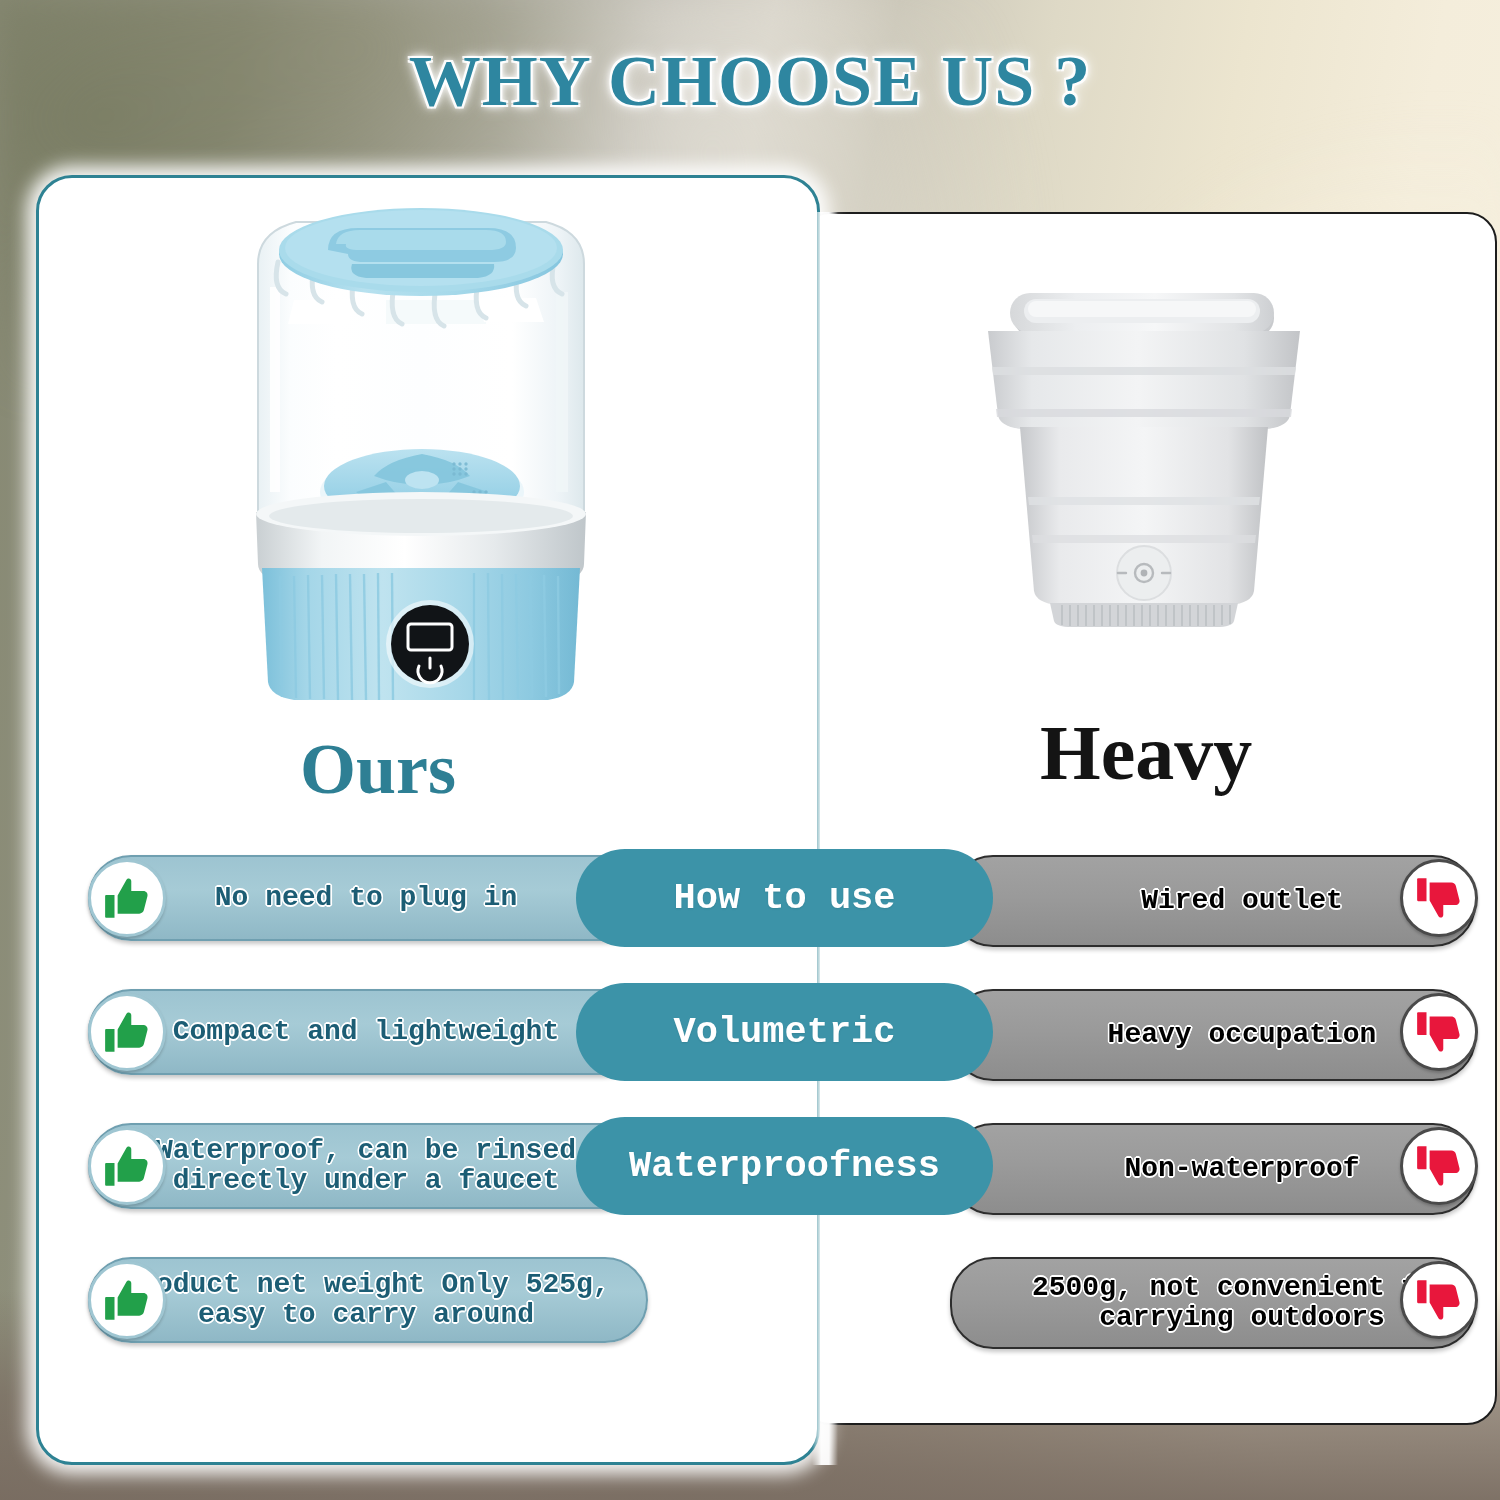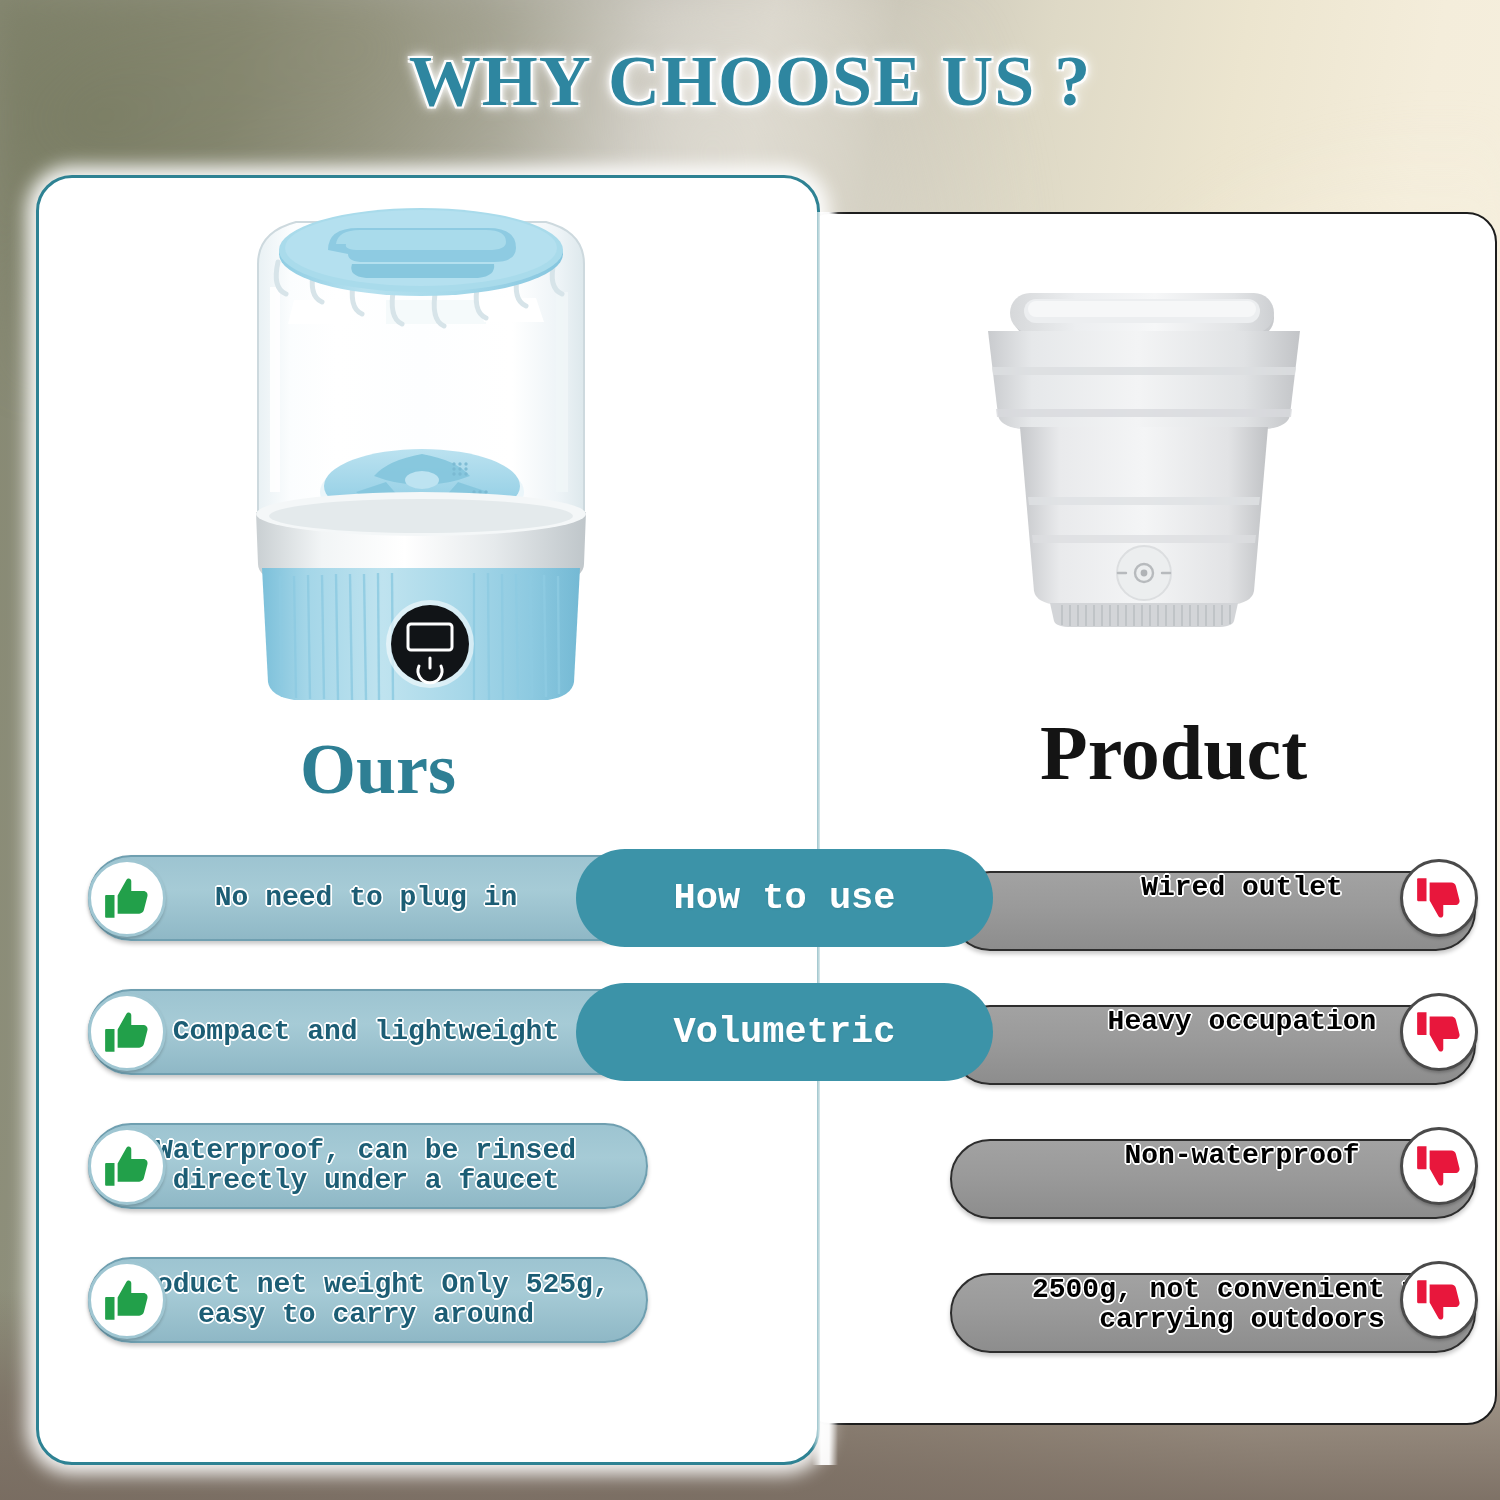--- a/index.html
+++ b/index.html
@@ -168,28 +168,27 @@
     font-weight: bold;
     color: #ffffff;
     white-space: nowrap;
     text-shadow: 0 1px 2px rgba(0,0,0,0.10);
   }
 
   
   .pill-right {
     position: absolute;
     right: 24px; top: 0;
-    left: 950px; height: 80px;
+    left: 950px; height: 92px;
     border-radius: 43px;
     background: linear-gradient(180deg,#a2a2a2 0%, #9a9a9a 45%, #8d8d8d 100%);
     border: 2px solid #2d2d2d;
     box-shadow: 0 3px 4px rgba(0,0,0,0.22);
-    display: flex; align-items: flex-start;
+    display: flex; align-items: center;
     z-index: 3;
-    margin-top: 16px;
   }
   .pill-right-text {
     flex: 1;
     padding-left: 70px; padding-right: 12px;
     text-align: center;
     font-size: 28px;
     font-weight: bold;
     line-height: 1.06;
     color: #000000;
     text-shadow:
@@ -442,21 +441,21 @@
       <line x1="248" y1="320" x2="248" y2="341"></line>
         <line x1="256" y1="320" x2="256" y2="341"></line>
       <line x1="264" y1="320" x2="264" y2="340"></line>
         <line x1="272" y1="320" x2="272" y2="339"></line>
     </g>
   </svg>
 
   <div id="seam"></div>
 
   <div class="brand-label" id="label-ours">Ours</div>
-  <div class="brand-label" id="label-others">Product</div>
+  <div class="brand-label" id="label-others">Heavy</div>
 
   <div id="rows">
 
     <div class="cmp-row">
       <div class="pill-left">
         <div class="pill-left-text">No need to plug in</div>
       </div>
       <div class="badge badge-up">
         <svg viewBox="0 0 48 48">
             <path d="M4 21h8v22H4a1 1 0 0 1-1-1V22a1 1 0 0 1 1-1z" fill="#22a04a"></path>
@@ -513,20 +512,23 @@
       </div>
       <div class="pill-right">
         <div class="pill-right-text">Non-waterproof</div>
       </div>
       <div class="badge badge-down">
         <svg viewBox="0 0 48 48">
             <path d="M4 5h8v22H4a1 1 0 0 1-1-1V6a1 1 0 0 1 1-1z" fill="#e8173c"></path>
             <path d="M15 26.5 23.5 41.5c1.2 2 4.6 1.4 4.6-1.3v-9.4h11.6c2.7 0 4.6-2.4 3.9-5L40.2 12.4c-.5-2-2.3-3.4-4.4-3.4H15z" fill="#e8173c"></path>
           </svg>
       </div>
+      <div class="pill-center">
+        <div class="pill-center-text">Waterproofness</div>
+      </div>
     </div>
 
     <div class="cmp-row wide">
       <div class="pill-left">
         <div class="pill-left-text">Product net weight Only 525g, easy to carry around</div>
       </div>
       <div class="badge badge-up">
         <svg viewBox="0 0 48 48">
             <path d="M4 21h8v22H4a1 1 0 0 1-1-1V22a1 1 0 0 1 1-1z" fill="#22a04a"></path>
             <path d="M15 21.5 23.5 6.5c1.2-2 4.6-1.4 4.6 1.3v9.4h11.6c2.7 0 4.6 2.4 3.9 5l-3.4 13.4c-.5 2-2.3 3.4-4.4 3.4H15z" fill="#22a04a"></path>

